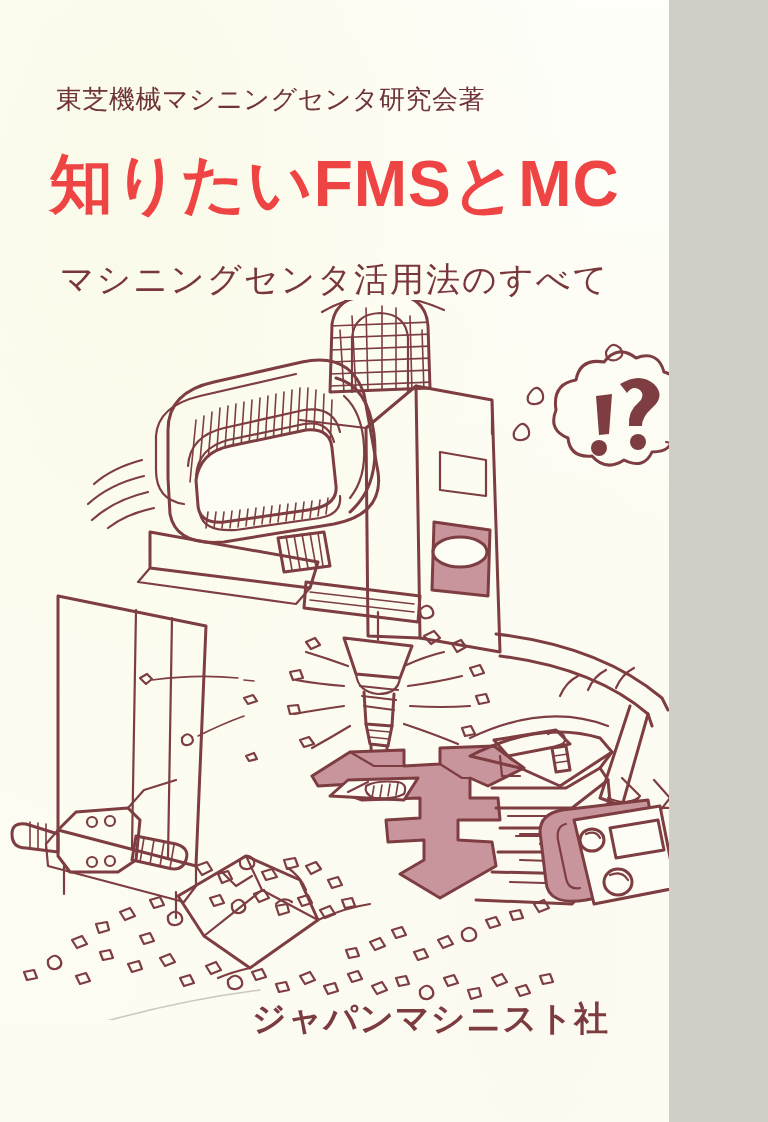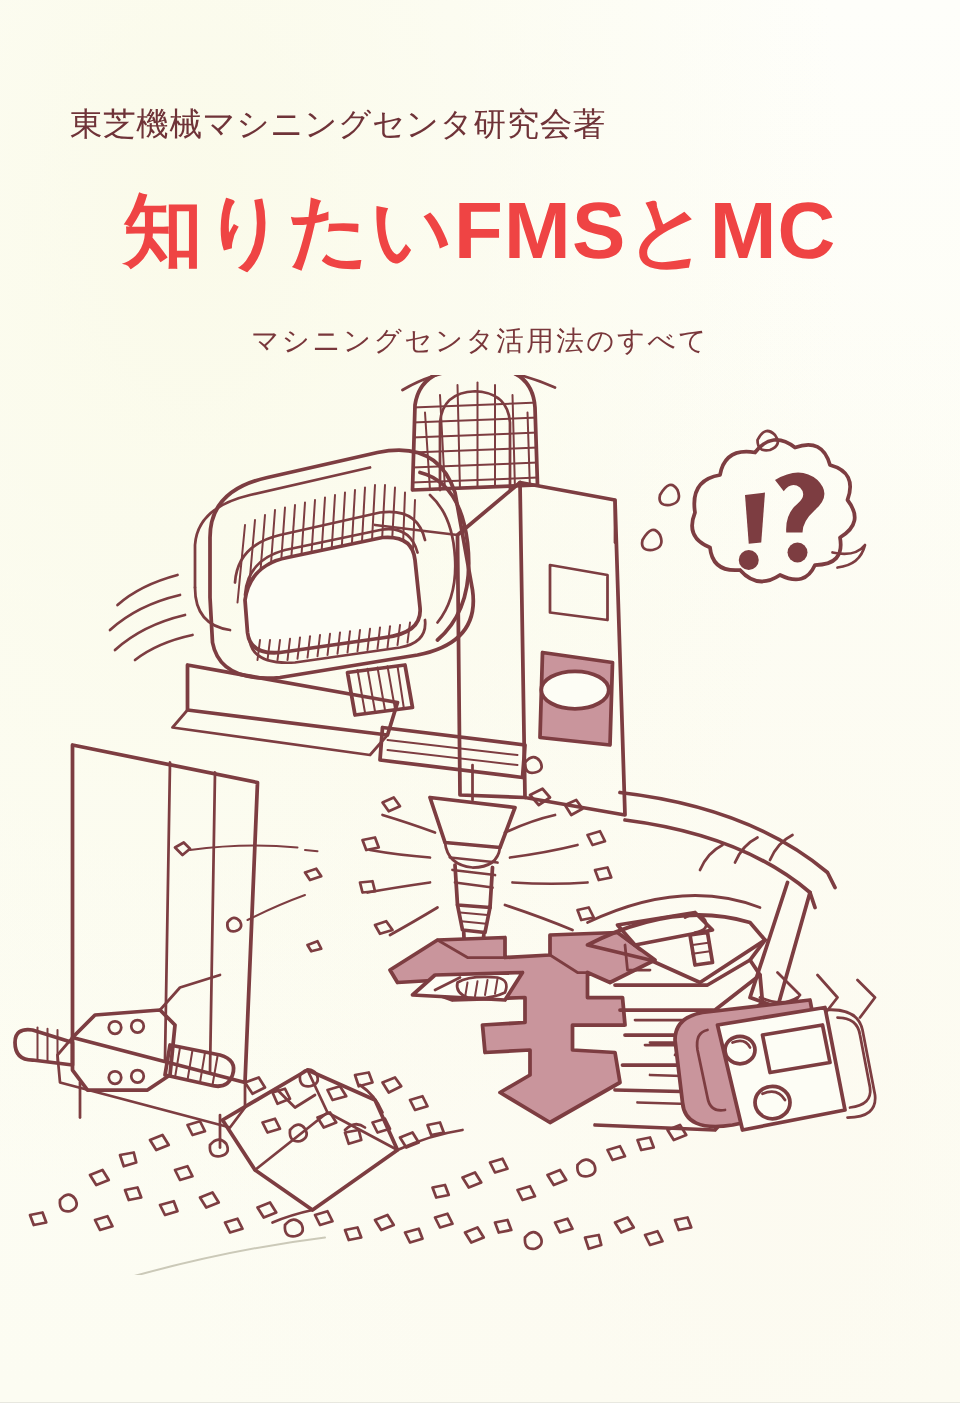--- a/index.html
+++ b/index.html
@@ -2,21 +2,21 @@
 <html><head>
 <meta charset="utf-8">
 <style>
   html, body {
     margin: 0;
     padding: 0;
     background: #cfcfc8;
   }
   .cover {
     position: relative;
-    width: 768px;
+    width: 669px;
     height: 1122px;
     background: #fdfdf5;
     overflow: hidden;
     font-family: "Liberation Sans", "DejaVu Sans", sans-serif;
   }
   
   .paper-grain {
     position: absolute;
     inset: 0;
     background:
@@ -48,26 +48,25 @@
     color: #ef4444;
     letter-spacing: 1px;
     white-space: nowrap;
   }
   .subtitle {
     position: absolute;
     left: 0;
     right: 0;
     top: 262px;
     text-align: center;
-    font-size: 22px;
+    font-size: 34px;
     line-height: 1;
     color: #79373b;
     letter-spacing: 2px;
     white-space: nowrap;
-    font-family: Liberation Serif, serif;
   }
   .publisher {
     position: absolute;
     left: 0;
     right: 0;
     top: 996px;
     text-align: right;
     padding-right: 60px;
     font-size: 34px;
     font-weight: 700;
@@ -502,14 +501,15 @@
           <path d="M596,96 l16,-2 -3,40 -10,1 z"></path>
           <ellipse cx="599" cy="148" rx="8" ry="8"></ellipse>
           <path d="M620,84 q20,-12 34,0 q12,12 -2,24 q-10,9 -10,18 l-13,0 q-1,-15 9,-23 q8,-7 2,-13 q-7,-5 -13,3 z"></path>
           <ellipse cx="638" cy="142" rx="8" ry="8"></ellipse>
         </g>
       </g>
 
     </svg>
   </div>
 
+  <div class="publisher">ジャパンマシニスト社</div>
 
 </div>
 
 </body></html>

